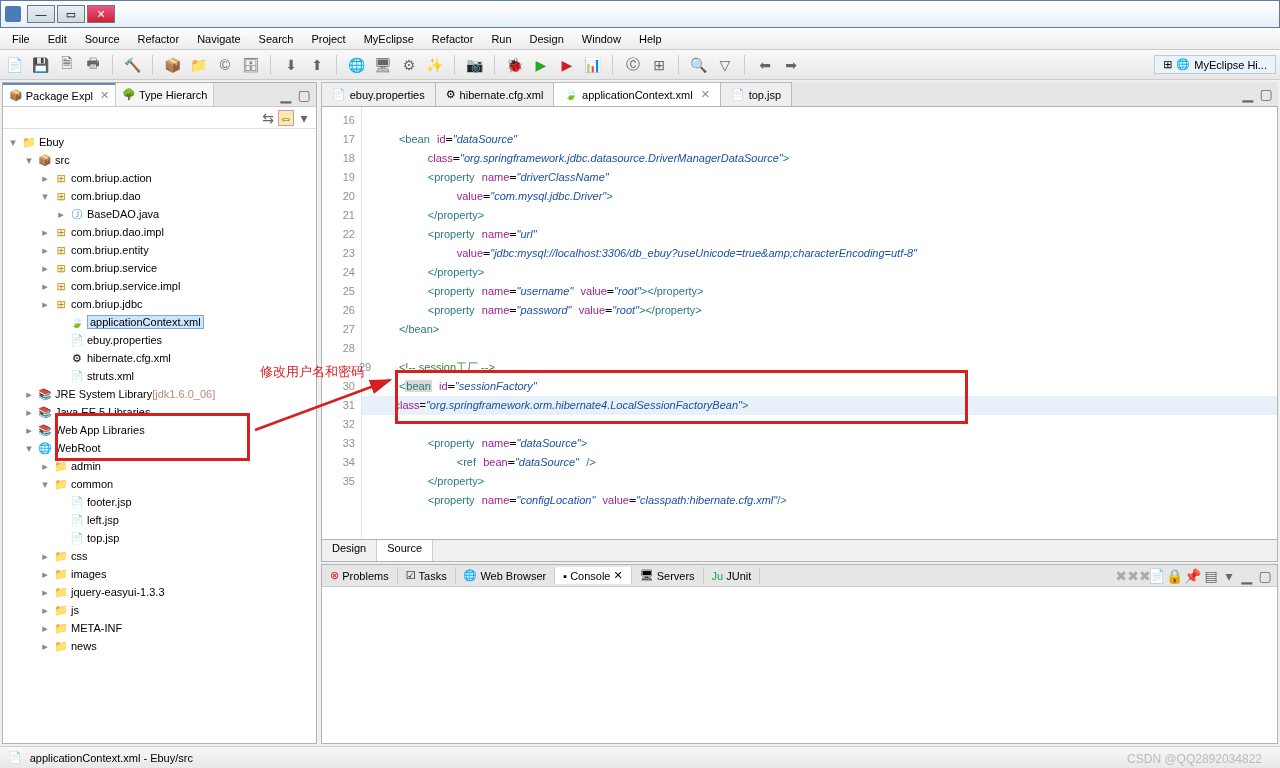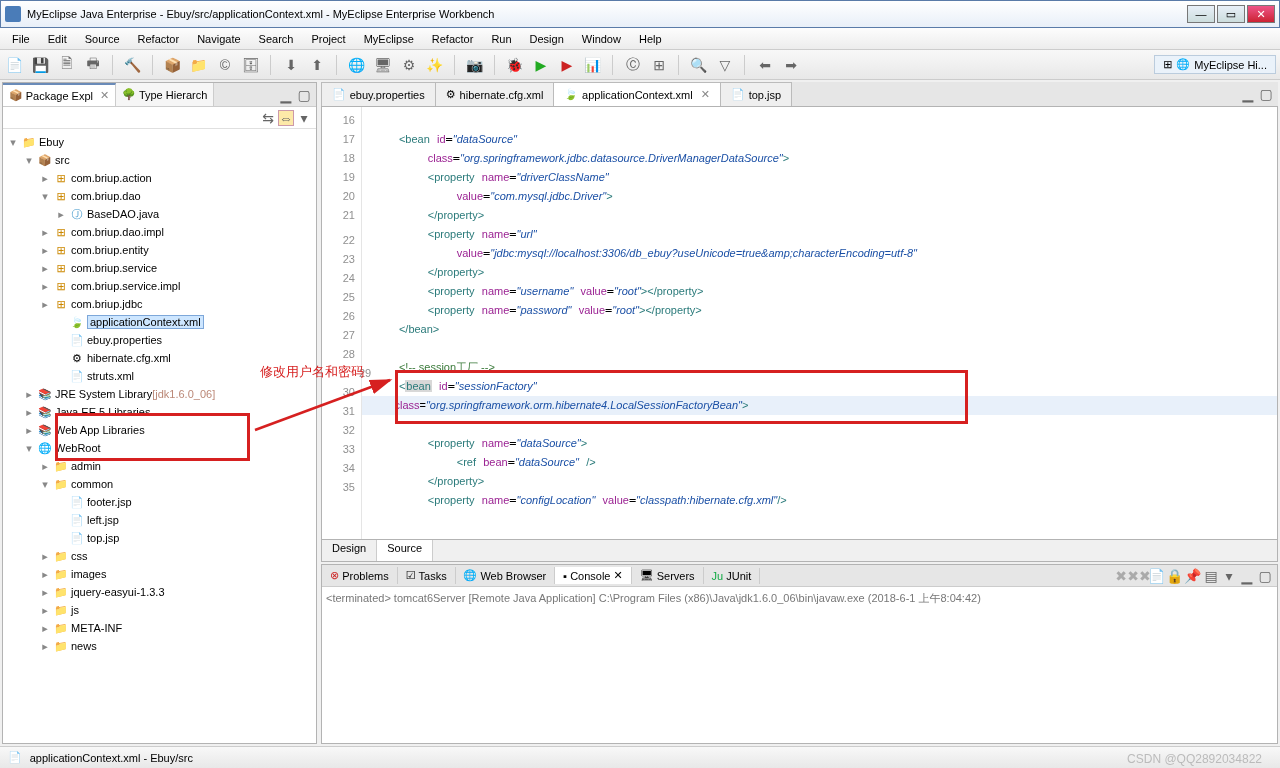--- a/index.html
+++ b/index.html
@@ -51,21 +51,20 @@
 .annot{position:absolute;color:#d62020;font-size:13px;pointer-events:none;z-index:10;}
 .arrow{position:absolute;pointer-events:none;z-index:9;}
 .watermark{position:absolute;right:18px;bottom:2px;color:#bbb;font-size:12px;}
 .selblue{background:#cde6ff;border:1px solid #7da7d9;padding:0 2px;}
 </style>
 </head>
 <body>
 
 <div class="titlebar">
   <div class="ticon"></div>
-  <div class="title">MyEclipse Java Enterprise - Ebuy/src/applicationContext.xml - MyEclipse Enterprise Workbench</div>
   <div class="winbtns">
     <div class="winbtn min">—</div>
     <div class="winbtn max">▭</div>
     <div class="winbtn close">✕</div>
   </div>
 </div>
 
 <div class="menubar">
   <div class="menuitem">File</div>
   <div class="menuitem">Edit</div>
@@ -322,21 +321,21 @@
       </div>
     </div>
     <div class="ed-body">
       <div class="gutter">
 <span style="display: block;">16</span>
 <span style="display: block;">17</span>
 <span style="display: block;">18</span>
 <span style="display: block;">19</span>
 <span style="display: block;">20</span>
 <span style="display: block;">21</span>
-<span style="display: block; margin-top: 6px;">22</span>
+<span style="display: block;">22</span>
 <span style="display: block;">23</span>
 <span style="display: block;">24</span>
 <span style="display: block;">25</span>
 <span style="display: block;">26</span>
 <span style="display: block;">27</span>
 <span style="display: block;">28</span>
 <span style="display: block; margin-left: 37px;">29</span>
 <span style="display: block;">30</span>
 <span style="display: block;">31</span>
 <span style="display: block;">32</span>
@@ -403,21 +402,20 @@
           <div class="tbtn" style="width:16px;height:16px;color:#aaa">✖✖</div>
           <div class="tbtn" style="width:16px;height:16px">📄</div>
           <div class="tbtn" style="width:16px;height:16px">🔒</div>
           <div class="tbtn" style="width:16px;height:16px">📌</div>
           <div class="tbtn" style="width:16px;height:16px">▤</div>
           <div class="tbtn" style="width:16px;height:16px">▾</div>
           <div class="tbtn" style="width:16px;height:16px">▁</div>
           <div class="tbtn" style="width:16px;height:16px">▢</div>
         </div>
       </div>
-      <div class="con-body">&lt;terminated&gt; tomcat6Server [Remote Java Application] C:\Program Files (x86)\Java\jdk1.6.0_06\bin\javaw.exe (2018-6-1 上午8:04:42)</div>
     </div>
   </div>
 </div>
 
 <div class="statusbar">
   <span>📄</span>
   <span>applicationContext.xml - Ebuy/src</span>
 </div>
 
 <div class="hl" style="left:55px;top:413px;width:195px;height:48px"></div>

